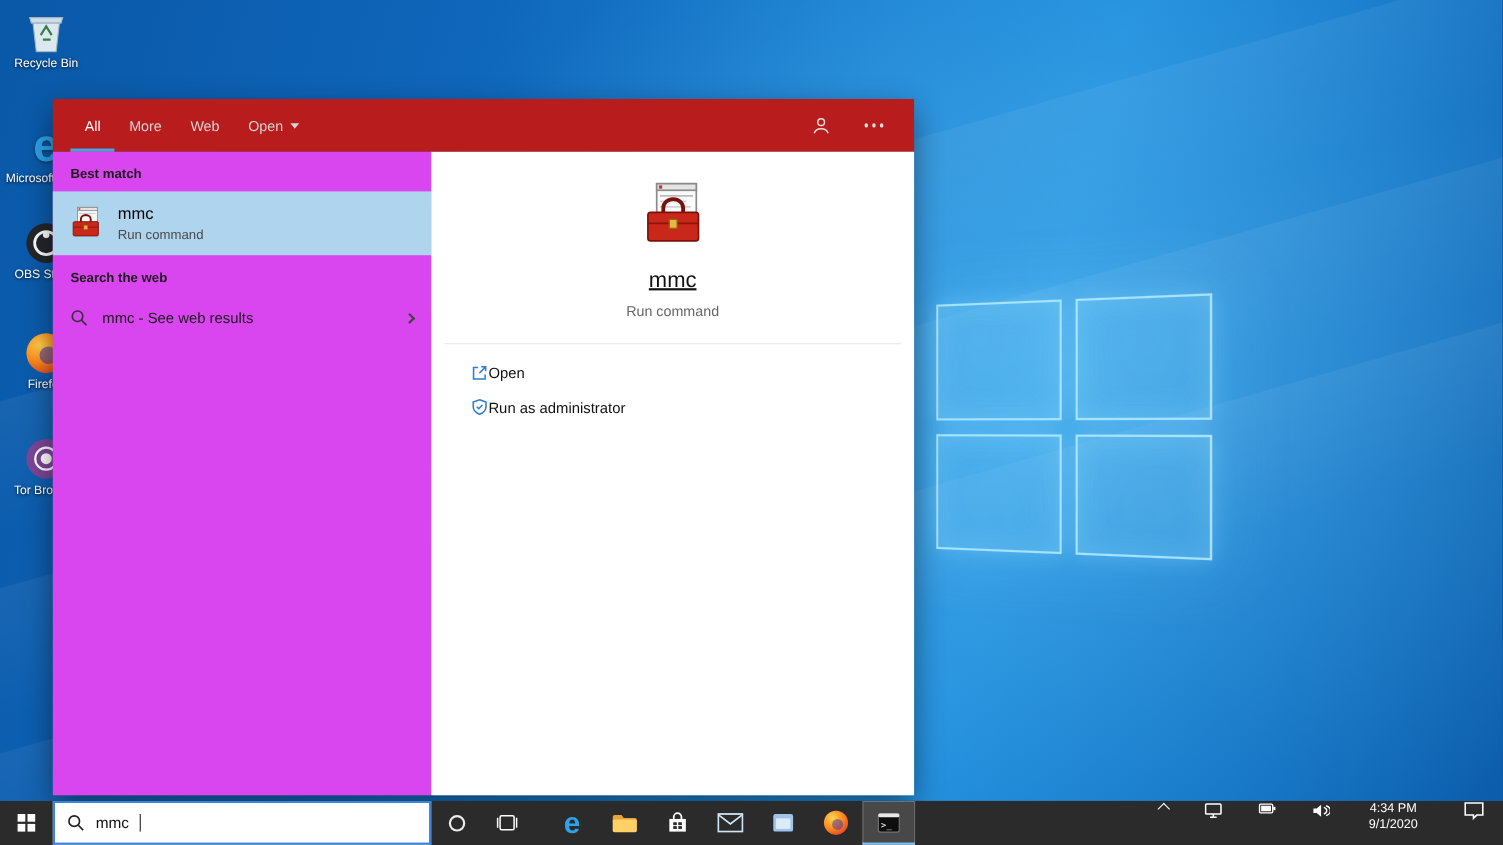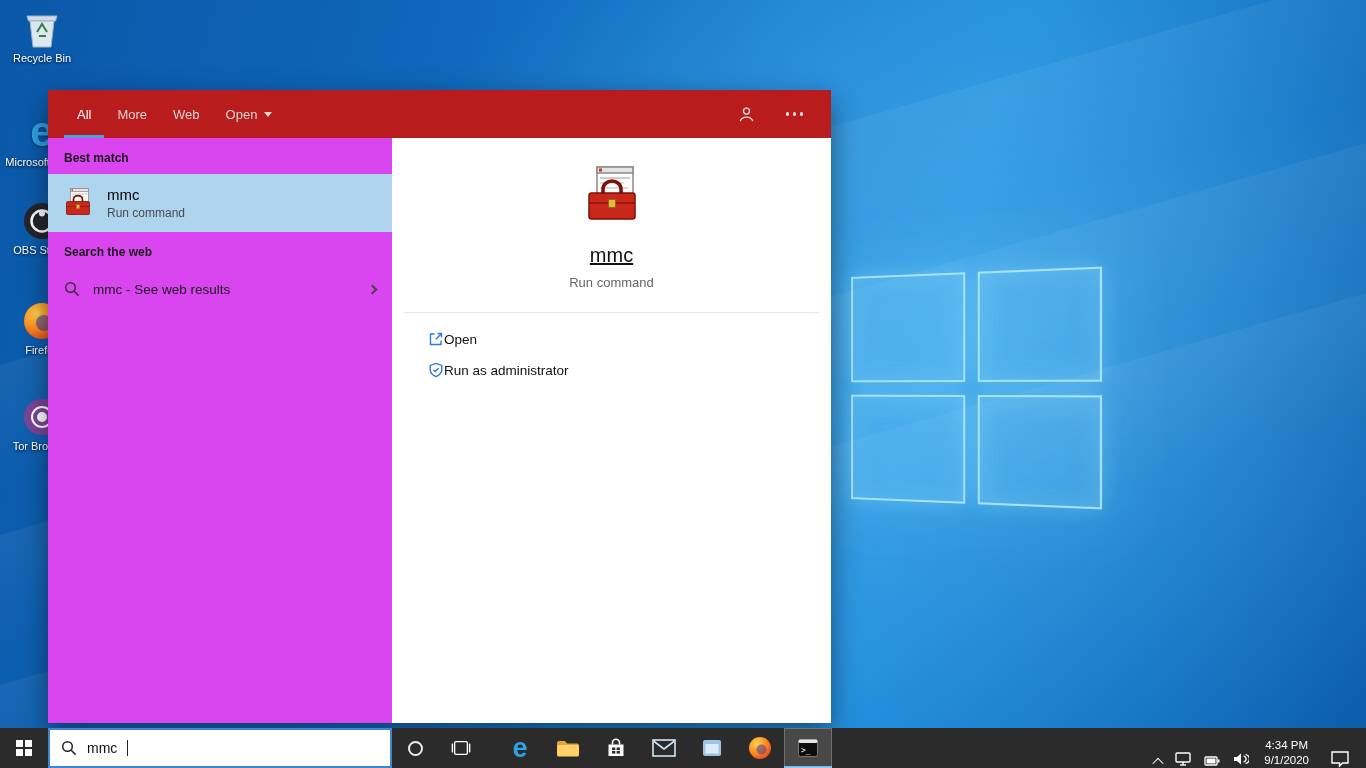--- a/index.html
+++ b/index.html
@@ -70,21 +70,21 @@
   .start-logo { display:grid; grid-template-columns:7.5px 7.5px; grid-template-rows:7.5px 7.5px; gap:1.5px; }
   .start-logo i { background:#fff; }
   .tb-search { width:344px; flex:0 0 344px; background:#fff; border:2px solid #3f84d6; display:flex; align-items:center; gap:10px; padding:0 11px; cursor:text; }
   .tb-search .val { font-size:14px; color:#111; }
   .caret-line { width:1px; height:16px; background:#222; animation:blink 1.1s steps(1) infinite; }
   @keyframes blink { 50% { opacity:0 } }
   .cortana-ring { width:15px; height:15px; border:2px solid #ececec; border-radius:50%; }
   .edge-e-sm { font-weight:700; font-size:27px; color:#2ea3e8; line-height:1; }
   .pinned-first { margin-left:12px; }
 
-  .tray { margin-left:auto; display:flex; align-items:flex-end; gap:9px; padding:0 8px 0 6px; }
+  .tray { margin-left:auto; display:flex; align-items:flex-start; gap:29px; padding:0 8px 0 6px; }
   .chev-up { width:8px; height:8px; border-left:1.6px solid #fff; border-top:1.6px solid #fff; transform:rotate(45deg) translate(1px,1px); cursor:pointer; }
   .clock { color:#fff; font-size:11.5px; line-height:1.3; text-align:center; cursor:default; padding:0 4px; }
   .tray .ticon { display:flex; align-items:center; cursor:pointer; padding:2px; }
 </style>
 </head>
 <body>
 
 <div class="desktop">
   <div class="ray r1"></div>
   <div class="ray r2"></div>

